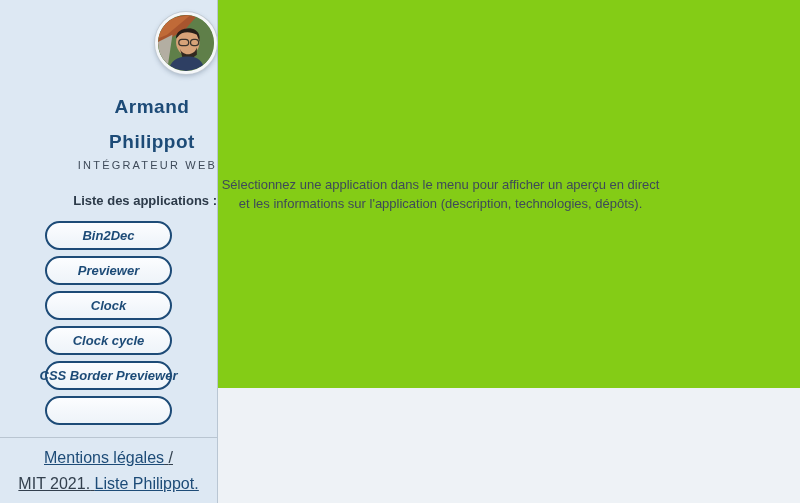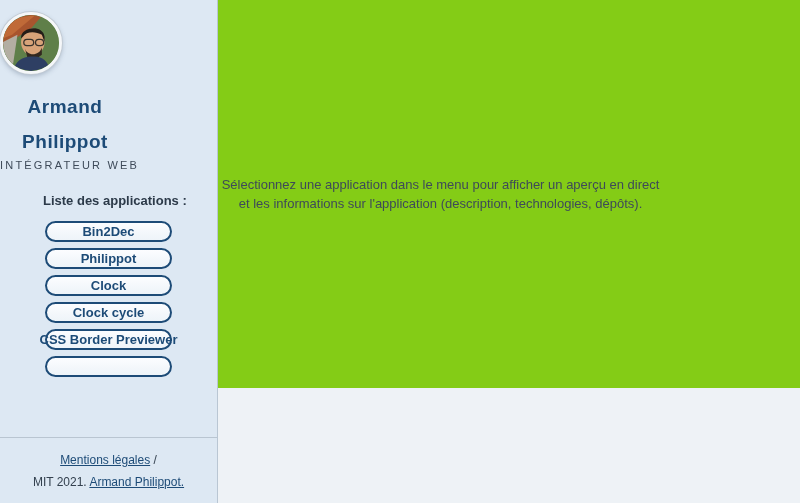--- a/index.html
+++ b/index.html
@@ -12,21 +12,21 @@
 
   
   .sidebar {
     width: 218px;
     min-width: 218px;
     height: 503px;
     background: #dde8f3;
     border-right: 1px solid #b9c6d3;
     display: flex;
     flex-direction: column;
-    align-items: flex-start;
+    align-items: flex-end;
   }
   .avatar-wrap {
     margin-top: 12px;
     width: 62px;
     height: 62px;
     border-radius: 50%;
     border: 3px solid #f5f7f9;
     box-shadow: 0 0 0 1px #c2cbd4, 0 2px 5px rgba(60,80,110,.35);
     overflow: hidden;
     background: #6b8c52;
@@ -63,43 +63,45 @@
     height: 216px;
     overflow: hidden;
     display: block;
     width: 100%;
   }
   .app-button {
     display: flex;
     align-items: center;
     justify-content: center;
     width: 127px;
-    height: 21px;
+    height: 29px;
     margin: 0 auto 6px auto;
     border: 2px solid #1d4b77;
     border-radius: 999px;
     background: linear-gradient(180deg, #fcfdff 0%, #f3f7fb 60%, #eef4f9 100%);
     color: #1d4b77;
     font-family: "Liberation Sans", sans-serif;
     font-size: 13px;
     font-weight: bold;
     cursor: pointer;
     white-space: nowrap;
+    font-style: italic;
   }
   .sidebar-footer {
     width: 100%;
     border-top: 1px solid #b9c5d1;
     flex: 1;
     display: flex;
     flex-direction: column;
     justify-content: center;
     align-items: center;
     gap: 8px;
-    font-size: 12px;
+    font-size: 16px;
     color: #33404e;
+    text-decoration: underline;
   }
   .sidebar-footer a {
     color: #1d4b77;
     text-decoration: underline;
     cursor: pointer;
   }
   .footer-line { text-align: center; }
 
   
   .main {
@@ -145,35 +147,35 @@
   </div>
 
   <h1 class="name">Armand Philippot</h1>
 
   <p class="job-title">INTÉGRATEUR WEB</p>
 
   <p class="list-label">Liste des applications :</p>
 
   <nav class="app-list">
     <button class="app-button">Bin2Dec</button>
-    <button class="app-button">Philippot</button>
+    <button class="app-button">Previewer</button>
     <button class="app-button">Clock</button>
     <button class="app-button">Clock cycle</button>
     <button class="app-button">CSS Border Previewer</button>
     <button class="app-button" aria-hidden="true"></button>
   </nav>
 
   <footer class="sidebar-footer">
     <div class="footer-line">
       <a>Mentions légales</a>
       <span>/</span>
     </div>
     <div class="footer-line">
       <span>MIT 2021.</span>
-      <a>Armand Philippot.</a>
+      <a>Liste Philippot.</a>
     </div>
   </footer>
 
 </aside>
 
 <main class="main">
   <p class="main-message">Sélectionnez une application dans le menu pour afficher un aperçu en direct et les informations sur l'application (description, technologies, dépôts).</p>
 </main>
 
 </body></html>

